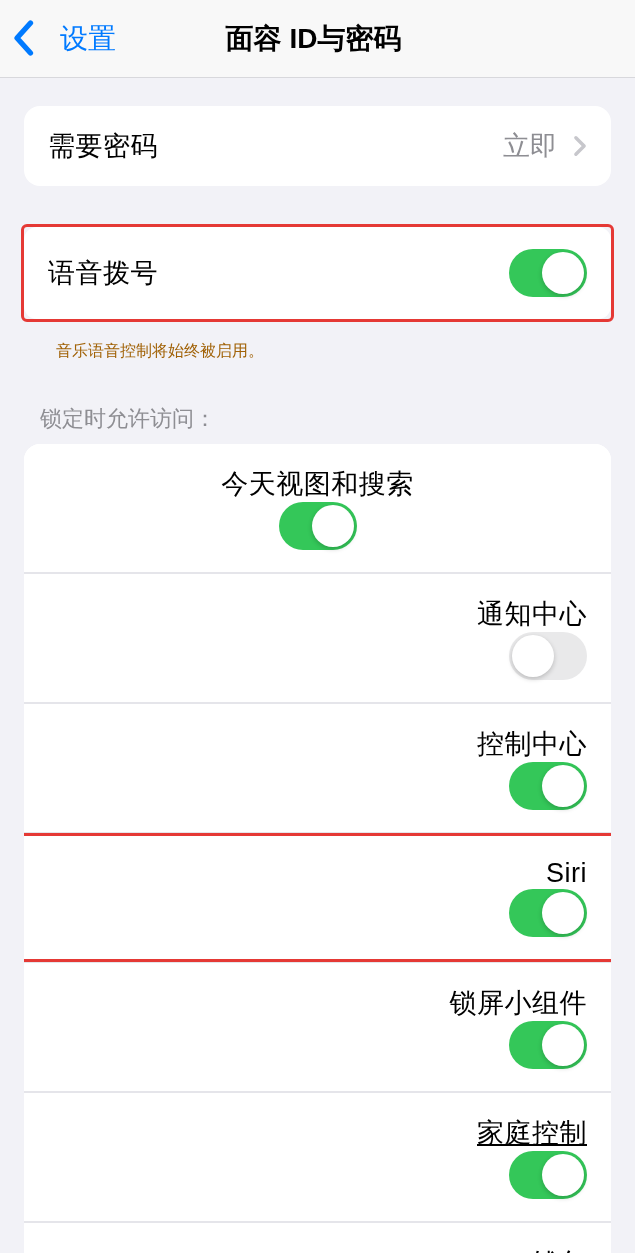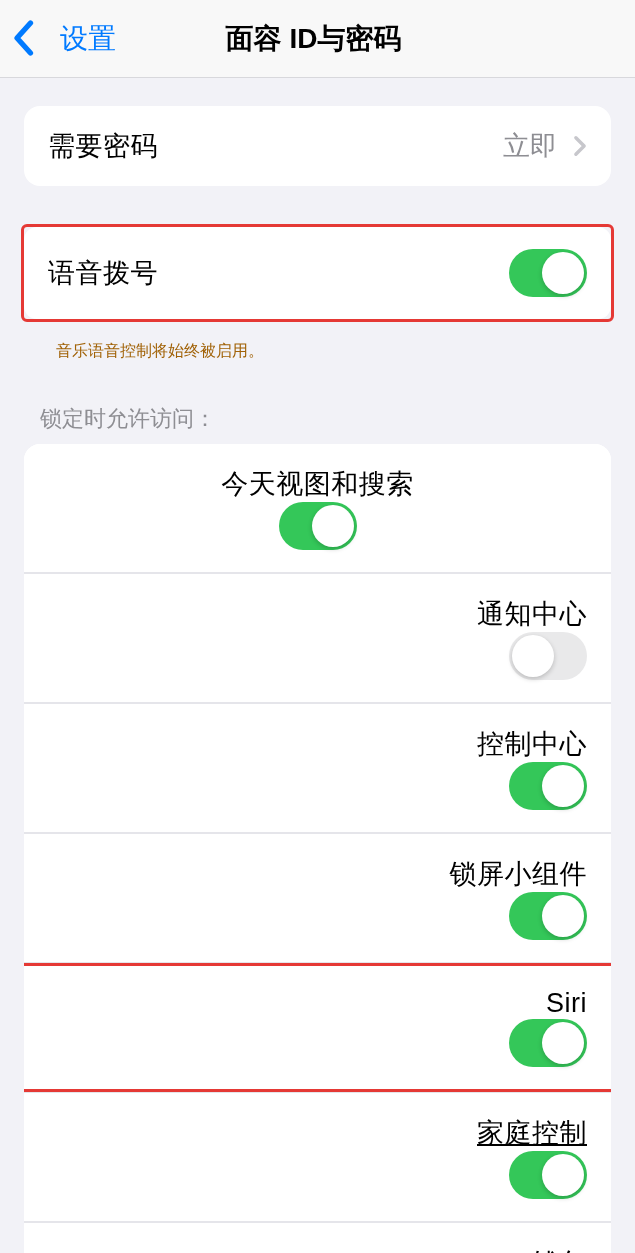--- a/index.html
+++ b/index.html
@@ -191,28 +191,28 @@
         <div class="toggle off">
           <div class="toggle-knob"></div>
         </div>
       </div>
       <div class="row" style="border-top: 1px solid rgb(229, 229, 234);">
         <span class="row-label">控制中心</span>
         <div class="toggle on">
           <div class="toggle-knob"></div>
         </div>
       </div>
-      <div class="row" style="border-top: 1px solid rgb(229, 229, 234);">
-        <span class="row-label">锁屏小组件</span>
-        <div class="toggle on">
-          <div class="toggle-knob"></div>
-        </div>
-      </div>
       <div class="row" style="border: 3px solid rgb(229, 57, 53); margin-left: -3px; margin-right: -3px; position: relative; z-index: 2;">
         <span class="row-label">Siri</span>
+        <div class="toggle on">
+          <div class="toggle-knob"></div>
+        </div>
+      </div>
+      <div class="row" style="border-top: 1px solid rgb(229, 229, 234);">
+        <span class="row-label">锁屏小组件</span>
         <div class="toggle on">
           <div class="toggle-knob"></div>
         </div>
       </div>
       <div class="row" style="border-top: 1px solid rgb(229, 229, 234); text-decoration: underline;">
         <span class="row-label">家庭控制</span>
         <div class="toggle on">
           <div class="toggle-knob"></div>
         </div>
       </div>

